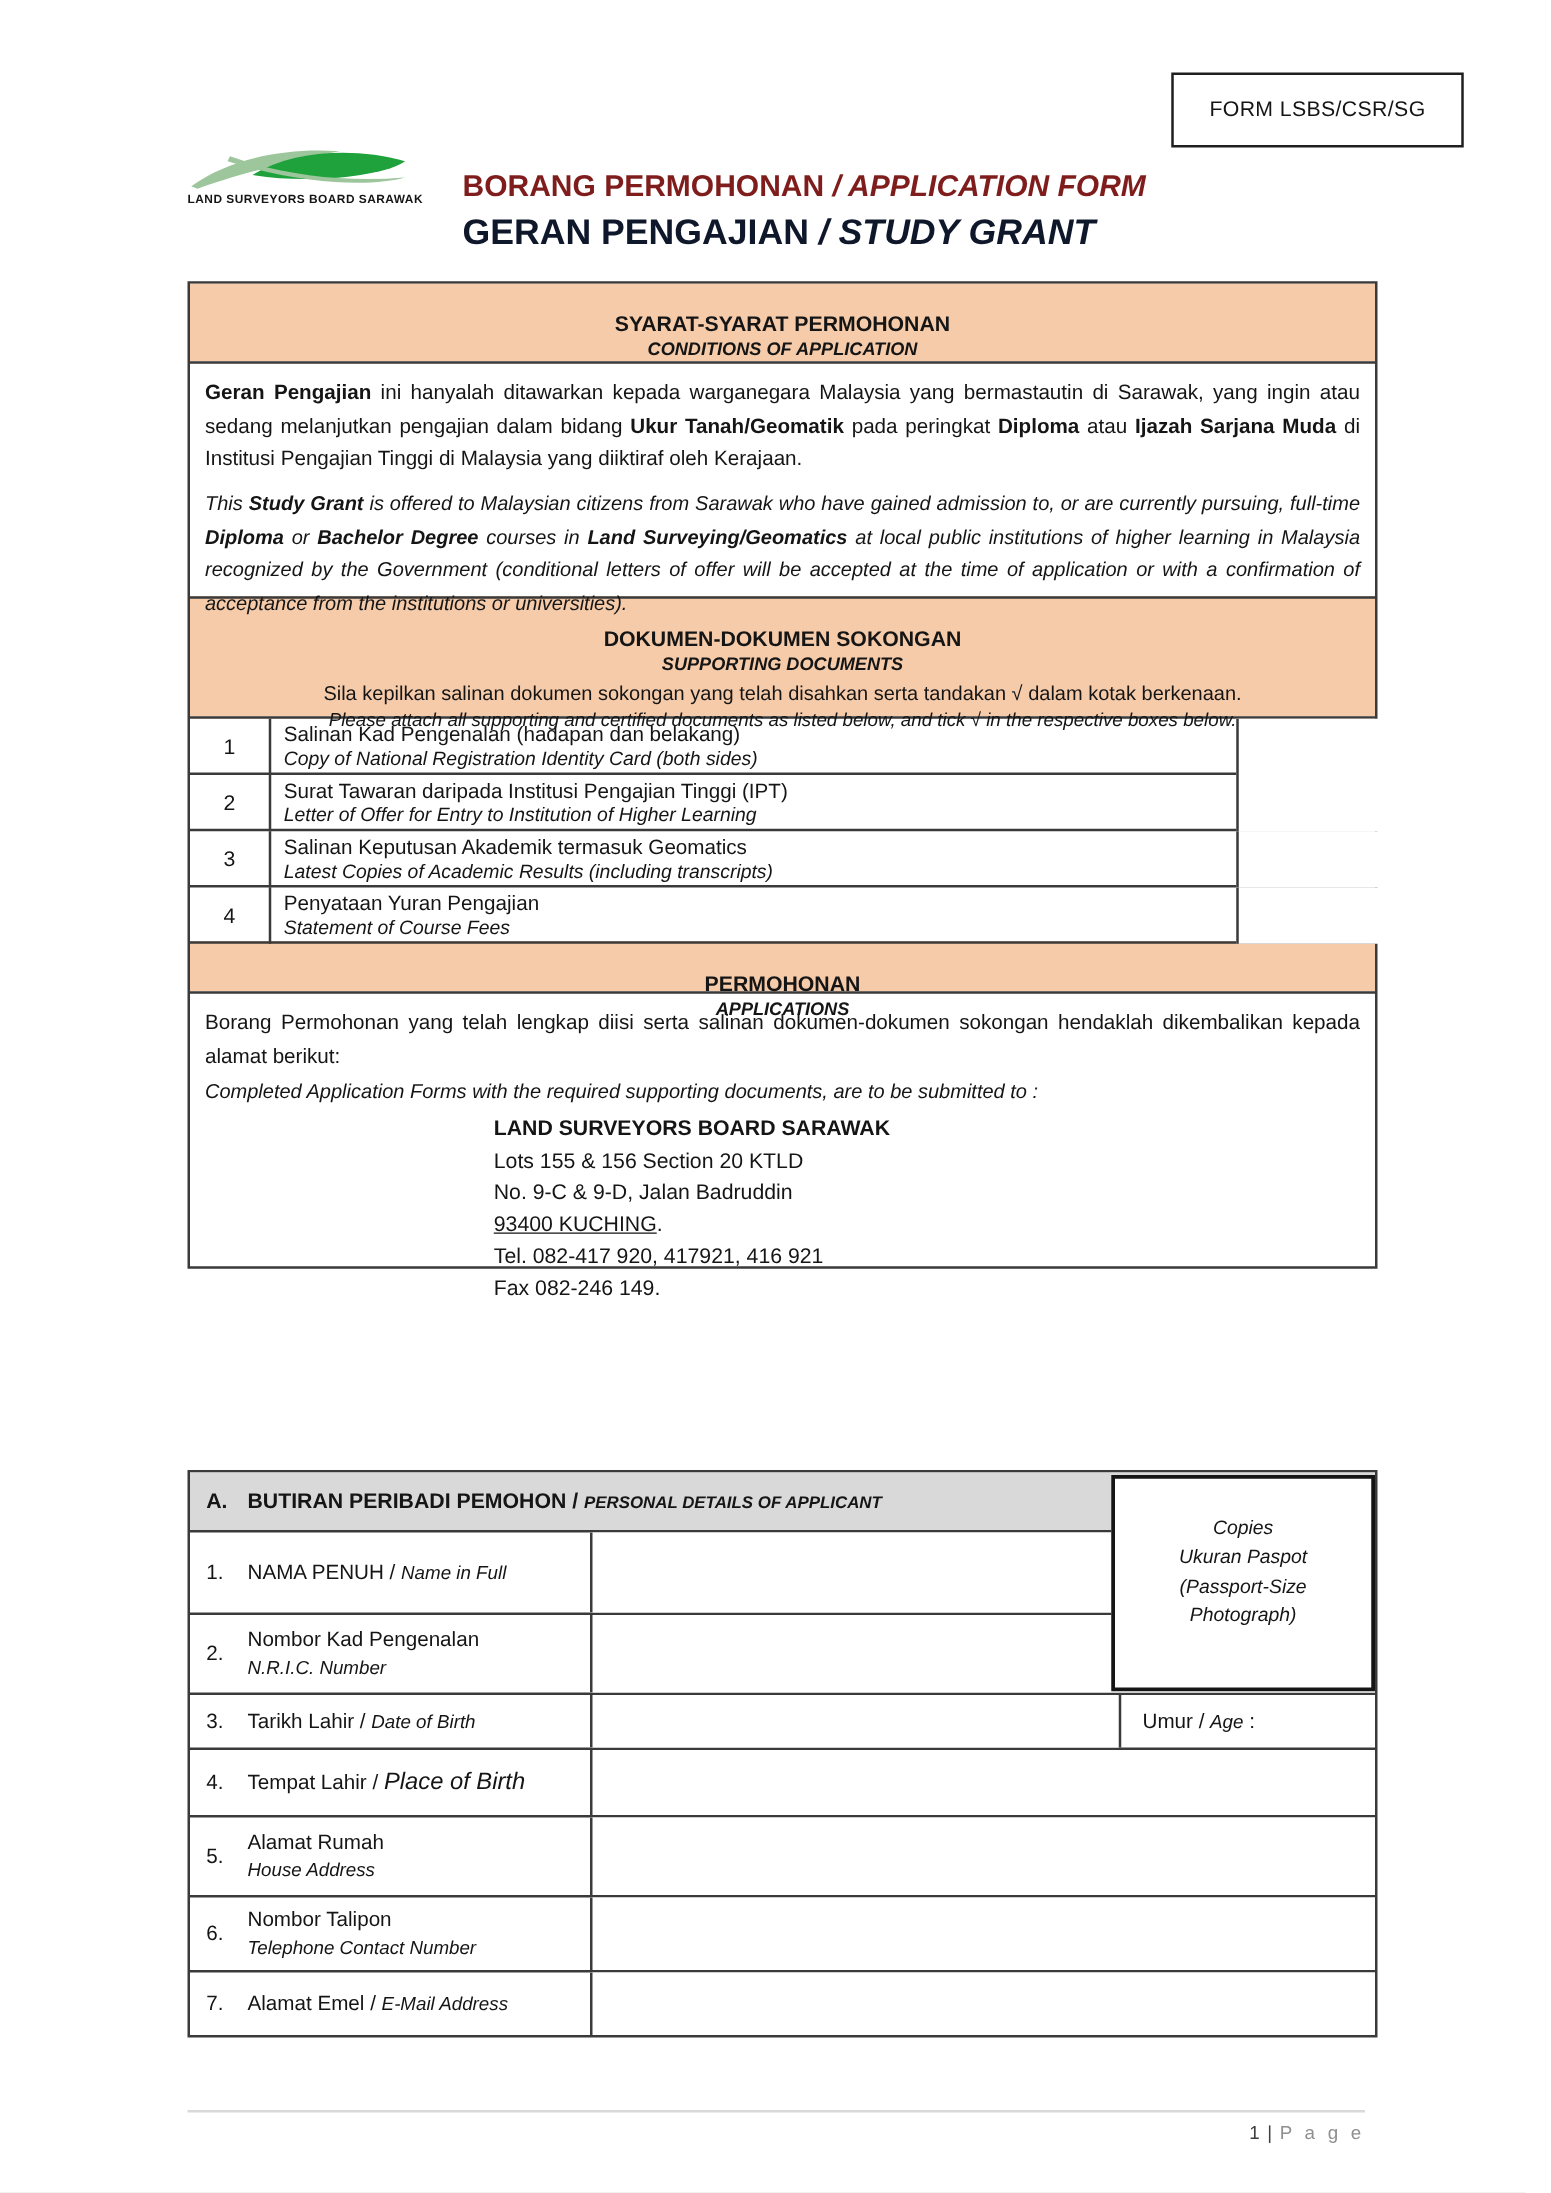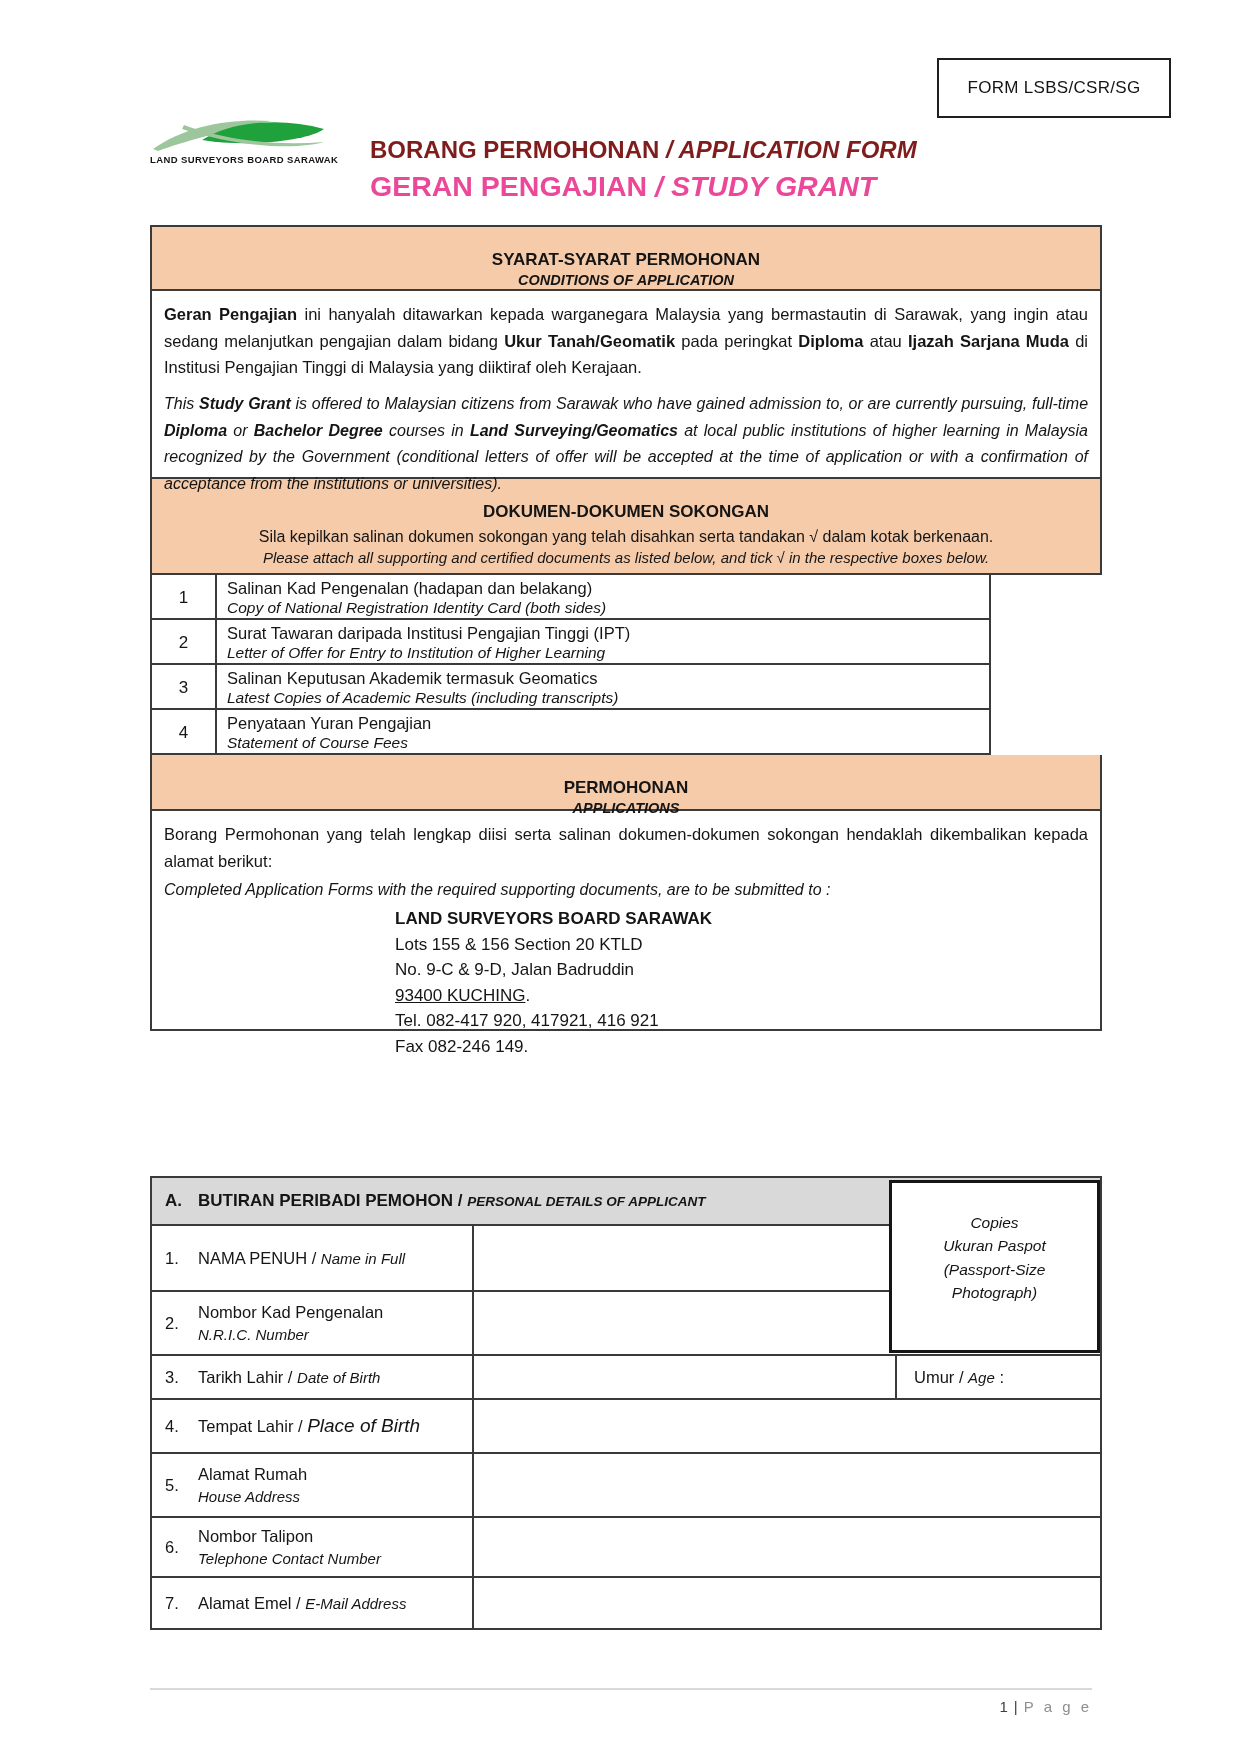--- a/index.html
+++ b/index.html
@@ -12,34 +12,34 @@
             display:flex;align-items:center;justify-content:center;font-size:17px;letter-spacing:.3px;}
 
   
   .brand{position:absolute;left:150px;top:116px;width:178px;}
   .brand svg{display:block;}
   .brand-caption{font-size:9.5px;font-weight:bold;letter-spacing:.4px;margin-top:2px;white-space:nowrap;}
 
   
   .titles{position:absolute;left:370px;top:136px;}
   .t1{font-size:24px;line-height:1.2;color:#7f1d1d;}
-  .t2{font-size:28.5px;line-height:1.2;margin-top:4px;color:#ec4899;}
+  .t2{font-size:28.5px;line-height:1.2;margin-top:4px;color:#0f172a;}
 
   
   .tbl{position:absolute;background:#fff;border:2px solid var(--table-border,#3A3A3A);}
   .main{left:150px;top:225px;width:952px;}
 
   .sec{border-top:2px solid var(--table-border,#3A3A3A);background:var(--peach,#F6CBAA);
        text-align:center;padding-top:22px;}
   .sec.first{border-top:none;}
   .sec-my{font-size:17px;font-weight:bold;line-height:1.3;}
   .sec-en{font-size:14.5px;font-weight:bold;font-style:italic;line-height:1.3;}
   .h-cond{height:62px;}
   .h-docs{height:96px;}
-  .h-app{height:56px;}
+  .h-app{height:40px;}
   .note-my{font-size:16px;margin-top:4px;line-height:1.3;}
   .note-en{font-size:15px;font-style:italic;line-height:1.35;}
 
   .cell{border-top:2px solid var(--table-border,#3A3A3A);padding:10px 12px;}
   .condbody{height:188px;}
   .appbody{height:220px;}
   .para{margin:0;text-align:justify;font-size:16.5px;line-height:1.62;}
   .para.en{font-style:italic;font-size:16px;margin-top:10px;line-height:1.66;}
   .para.en-line{font-style:italic;font-size:16px;margin-top:3px;text-align:left;}
 
@@ -111,20 +111,21 @@
       <div class="sec-en">CONDITIONS OF APPLICATION</div>
     </div>
 
     <div class="cell condbody">
       <p class="para my"><span style="font-weight: bold;">Geran Pengajian</span><span> ini hanyalah ditawarkan kepada warganegara Malaysia yang bermastautin di Sarawak, yang ingin atau sedang melanjutkan pengajian dalam bidang </span><span style="font-weight: bold;">Ukur Tanah/Geomatik</span><span> pada peringkat </span><span style="font-weight: bold;">Diploma</span><span> atau </span><span style="font-weight: bold;">Ijazah Sarjana Muda</span><span> di Institusi Pengajian Tinggi di Malaysia yang diiktiraf oleh Kerajaan.</span></p>
       <p class="para en"><span style="font-style: italic;">This </span><span style="font-weight: bold; font-style: italic;">Study Grant</span><span style="font-style: italic;"> is offered to Malaysian citizens from Sarawak who have gained admission to, or are currently pursuing, full-time </span><span style="font-weight: bold; font-style: italic;">Diploma</span><span style="font-style: italic;"> or </span><span style="font-weight: bold; font-style: italic;">Bachelor Degree</span><span style="font-style: italic;"> courses in </span><span style="font-weight: bold; font-style: italic;">Land Surveying/Geomatics</span><span style="font-style: italic;"> at local public institutions of higher learning in Malaysia recognized by the Government (conditional letters of offer will be accepted at the time of application or with a confirmation of acceptance from the institutions or universities).</span></p>
     </div>
 
     <div class="sec h-docs">
       <div class="sec-my">DOKUMEN-DOKUMEN SOKONGAN</div>
+      <div class="sec-en">SUPPORTING DOCUMENTS</div>
       <div class="note-my">Sila kepilkan salinan dokumen sokongan yang telah disahkan serta tandakan √ dalam kotak berkenaan.</div>
       <div class="note-en">Please attach all supporting and certified documents as listed below, and tick √ in the respective boxes below.</div>
     </div>
 
     <div class="docrow">
       <div class="dnum">1</div>
       <div class="dtext">
         <div class="d-my">Salinan Kad Pengenalan (hadapan dan belakang)</div>
         <div class="d-en">Copy of National Registration Identity Card (both sides)</div>
       </div>

